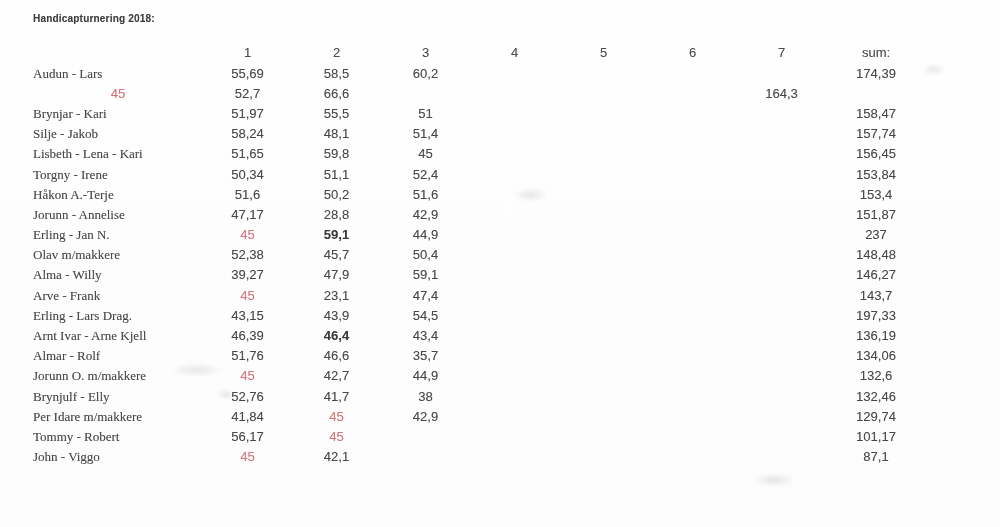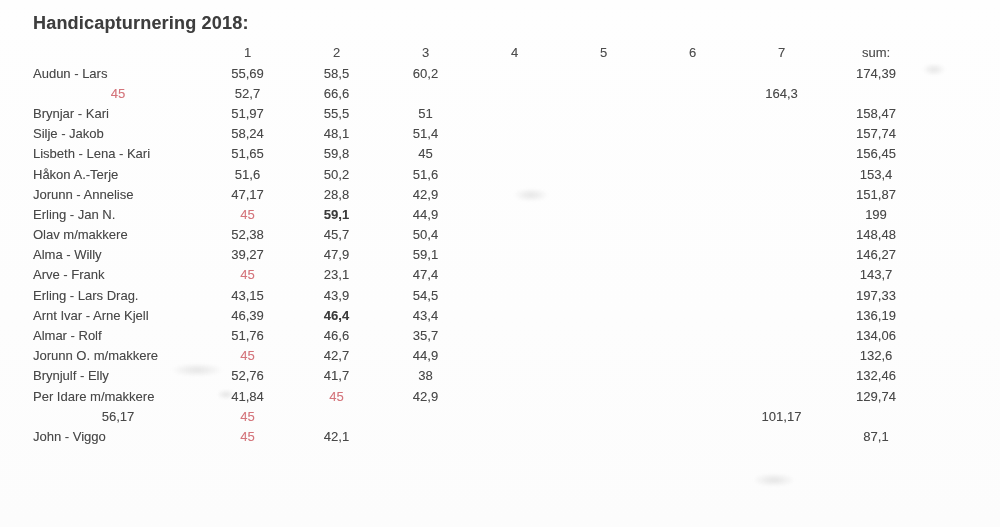--- a/index.html
+++ b/index.html
@@ -14,21 +14,21 @@
     background: linear-gradient(180deg, #fefefe 0%, #fdfdfd 60%, #fcfcfc 100%);
     overflow: hidden;
     font-family: "Liberation Sans", sans-serif;
     color: #474747;
     text-shadow: 0.2px 0.2px 0.35px rgba(80, 80, 80, 0.35);
   }
   .title {
     position: absolute;
     left: 33px;
     top: 13px;
-    font-size: 18px;
+    font-size: 10px;
     font-weight: 600;
     letter-spacing: 0.2px;
     color: #3d3d3d;
     white-space: nowrap;
   }
   .table {
     position: absolute;
     left: 33px;
     top: 41px;
   }
@@ -38,21 +38,21 @@
     height: 20.2px;
     align-items: center;
   }
   .row.header { height: 22px; }
   .cell {
     font-size: 13px;
     line-height: 1;
     color: #484848;
     white-space: nowrap;
   }
-  .cell.name { text-align: left; }
+  .cell.name { text-align: left; font-family: Liberation Serif, serif; }
   .cell.num  { text-align: center; }
   .header .cell { color: #4d4d4d; }
   .cell.red  { color: var(--red-val, #d4757c); text-shadow: 0.2px 0.2px 0.35px rgba(212, 117, 124, 0.35); }
   .cell.bold { font-weight: 700; color: #3a3a3a; }
   .smudge {
     position: absolute;
     border-radius: 50%;
     filter: blur(1px);
     background: radial-gradient(ellipse at center, rgba(110,110,110,0.16) 0%, rgba(110,110,110,0.0) 70%);
   }
@@ -130,20 +130,31 @@
           <div class="cell num">51,65</div>
           <div class="cell num">59,8</div>
           <div class="cell num">45</div>
           <div class="cell num"></div>
           <div class="cell num"></div>
           <div class="cell num"></div>
           <div class="cell num"></div>
           <div class="cell num">156,45</div>
         </div>
         <div class="row">
+          <div class="cell name">Torgny - Irene</div>
+          <div class="cell num">50,34</div>
+          <div class="cell num">51,1</div>
+          <div class="cell num">52,4</div>
+          <div class="cell num"></div>
+          <div class="cell num"></div>
+          <div class="cell num"></div>
+          <div class="cell num"></div>
+          <div class="cell num">153,84</div>
+        </div>
+        <div class="row">
           <div class="cell name">Håkon A.-Terje</div>
           <div class="cell num">51,6</div>
           <div class="cell num">50,2</div>
           <div class="cell num">51,6</div>
           <div class="cell num"></div>
           <div class="cell num"></div>
           <div class="cell num"></div>
           <div class="cell num"></div>
           <div class="cell num">153,4</div>
         </div>
@@ -160,21 +171,21 @@
         </div>
         <div class="row">
           <div class="cell name">Erling - Jan N.</div>
           <div class="cell num red">45</div>
           <div class="cell num bold">59,1</div>
           <div class="cell num">44,9</div>
           <div class="cell num"></div>
           <div class="cell num"></div>
           <div class="cell num"></div>
           <div class="cell num"></div>
-          <div class="cell num">199</div>
+          <div class="cell num">237</div>
         </div>
         <div class="row">
           <div class="cell name">Olav m/makkere</div>
           <div class="cell num">52,38</div>
           <div class="cell num">45,7</div>
           <div class="cell num">50,4</div>
           <div class="cell num"></div>
           <div class="cell num"></div>
           <div class="cell num"></div>
           <div class="cell num"></div>
@@ -262,20 +273,21 @@
           <div class="cell num">41,84</div>
           <div class="cell num red">45</div>
           <div class="cell num">42,9</div>
           <div class="cell num"></div>
           <div class="cell num"></div>
           <div class="cell num"></div>
           <div class="cell num"></div>
           <div class="cell num">129,74</div>
         </div>
         <div class="row">
+          <div class="cell name">Tommy - Robert</div>
           <div class="cell num">56,17</div>
           <div class="cell num red">45</div>
           <div class="cell num"></div>
           <div class="cell num"></div>
           <div class="cell num"></div>
           <div class="cell num"></div>
           <div class="cell num"></div>
           <div class="cell num">101,17</div>
         </div>
         <div class="row">

